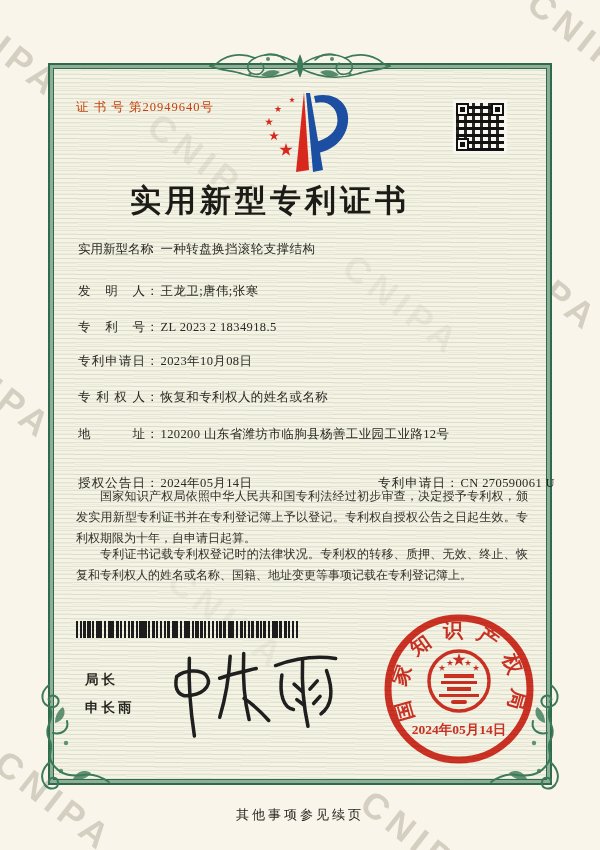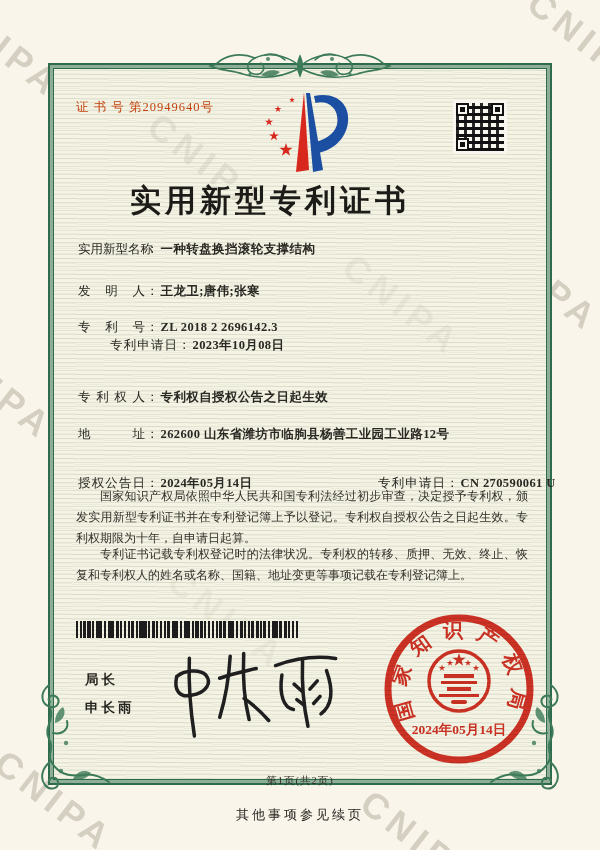--- a/index.html
+++ b/index.html
@@ -59,21 +59,21 @@
   .finder.bl{left:3px;bottom:3px;}
   .title{
     position:absolute;left:48px;top:180px;width:444px;z-index:5;
     text-align:center;font-size:31px;font-weight:700;letter-spacing:4px;
     color:#1d1b17;
   }
   
   .frow{position:absolute;left:78px;z-index:5;font-size:12.5px;color:#2a2823;white-space:nowrap;}
   .flabel{display:inline-block;width:67px;text-align:justify;text-align-last:justify;vertical-align:top;}
   .fcolon{display:inline-block;margin:0 2px 0 1px;}
-  .fvalue{letter-spacing:.4px;font-weight:bold;}
+  .fvalue{letter-spacing:.4px;}
   .fpair2{position:absolute;left:300px;top:0;}
   
   .para{
     position:absolute;left:76px;width:452px;z-index:5;
     font-size:12px;line-height:21px;text-align:justify;text-indent:2em;
     color:#33302a;
   }
   
   .barcode{
     position:absolute;left:76px;top:621px;width:223px;height:17px;z-index:5;
@@ -196,30 +196,30 @@
 
   <div class="title">实用新型专利证书</div>
 
   <div class="frow" style="top:241px;">
     <span class="flabel">实用新型名称</span><span class="fcolon">：</span><span class="fvalue">一种转盘换挡滚轮支撑结构</span>
   </div>
   <div class="frow" style="top:283px;">
     <span class="flabel">发明人</span><span class="fcolon">：</span><span class="fvalue">王龙卫;唐伟;张寒</span>
   </div>
   <div class="frow" style="top:319px;">
-    <span class="flabel">专利号</span><span class="fcolon">：</span><span class="fvalue">ZL 2018 2 2696142.3</span>
-  </div>
-  <div class="frow" style="top:337px;margin-left:32px;">
+    <span class="flabel">专利号</span><span class="fcolon">：</span><span class="fvalue">ZL 2023 2 1834918.5</span>
+  </div>
+  <div class="frow" style="top:353px;">
     <span class="flabel">专利申请日</span><span class="fcolon">：</span><span class="fvalue">2023年10月08日</span>
   </div>
   <div class="frow" style="top:389px;">
-    <span class="flabel">专利权人</span><span class="fcolon">：</span><span class="fvalue">专利权自授权公告之日起生效</span>
+    <span class="flabel">专利权人</span><span class="fcolon">：</span><span class="fvalue">恢复和专利权人的姓名或名称</span>
   </div>
   <div class="frow" style="top:426px;">
-    <span class="flabel">地址</span><span class="fcolon">：</span><span class="fvalue">262600 山东省潍坊市临朐县杨善工业园工业路12号</span>
+    <span class="flabel">地址</span><span class="fcolon">：</span><span class="fvalue">120200 山东省潍坊市临朐县杨善工业园工业路12号</span>
   </div>
   <div class="frow" style="top:475px;width:452px;">
     <span>
       <span class="flabel">授权公告日</span><span class="fcolon">：</span><span class="fvalue">2024年05月14日</span>
     </span>
     <span class="fpair2">
       <span class="flabel">专利申请日</span><span class="fcolon">：</span><span class="fvalue">CN 270590061 U</span>
     </span>
   </div>
 
@@ -265,17 +265,16 @@
       <use href="#st2" transform="translate(95,57) scale(3.4)"></use>
       <rect x="63" y="63" width="30" height="4"></rect>
       <rect x="60" y="70" width="36" height="3"></rect>
       <rect x="66" y="76" width="24" height="4"></rect>
       <rect x="58" y="83" width="40" height="3"></rect>
       <rect x="70" y="89" width="16" height="4" rx="2"></rect>
     </g>
     <text x="78" y="123" text-anchor="middle" font-size="13.5" font-weight="700" fill="#d4291c" font-family="Liberation Serif, DejaVu Serif, serif">2024年05月14日</text>
   </svg>
 
-  <div class="page-ind">第1页(共2页)</div>
 
   <div class="cont-note">其他事项参见续页</div>
 
 </div>
 
 </body></html>

